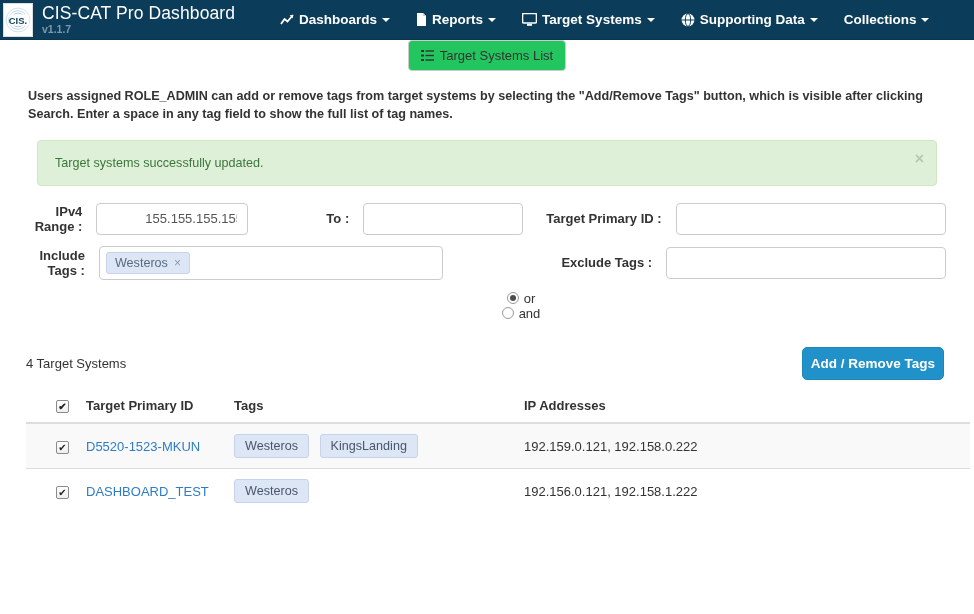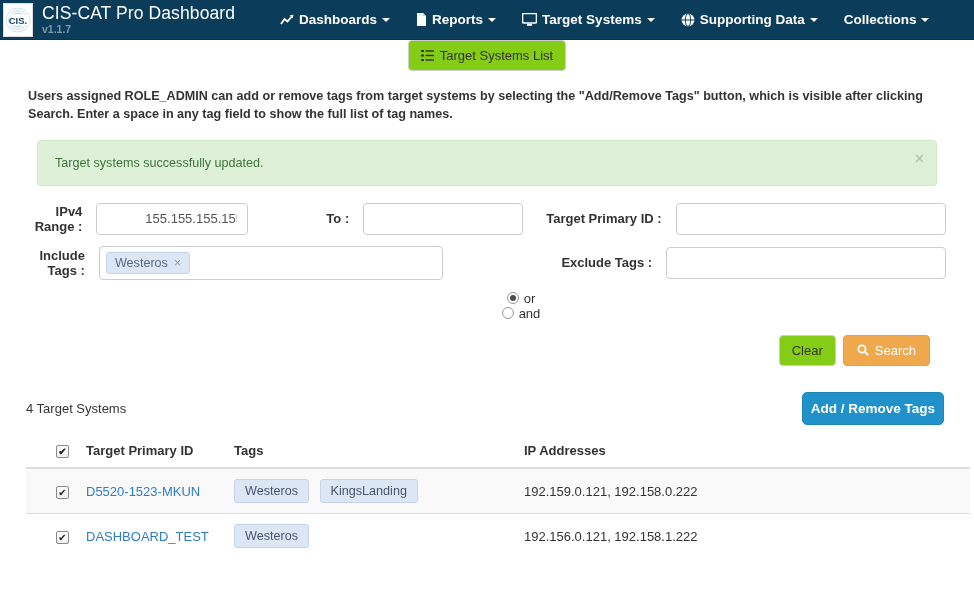--- a/index.html
+++ b/index.html
@@ -78,21 +78,21 @@
     display: inline-flex;
     align-items: center;
     justify-content: center;
     font-size: 13px;
     border-radius: 4px;
     cursor: pointer;
     border: 1px solid transparent;
     font-family: "Liberation Sans", sans-serif;
   }
   .btn-default {
-    background: #84cc16;
+    background: #22c55e;
     border: 1px solid #cccccc;
     color: #333333;
     padding: 7px 12px;
   }
 
   .intro {
     font-size: 12.6px;
     color: #333333;
     line-height: 1.42;
     margin: 0 14px 16px 14px;
@@ -410,34 +410,20 @@
       <label class="radio-opt">
         <span class="rb on"></span>
         <span>or</span>
       </label>
       <label class="radio-opt">
         <span class="rb"></span>
         <span>and</span>
       </label>
     </div>
 
-    <div class="btn-row">
-      <div class="btn btn-default">
-        <span>Clear</span>
-      </div>
-      <div class="btn btn-warning">
-        <span style="margin-right:6px;display:inline-flex;">
-          <svg width="12" height="12" viewBox="0 0 12 12">
-            <circle cx="5" cy="5" r="3.6" fill="none" stroke="#ffffff" stroke-width="1.7"></circle>
-            <line x1="7.8" y1="7.8" x2="11.2" y2="11.2" stroke="#ffffff" stroke-width="1.9"></line>
-          </svg>
-        </span>
-        <span>Search</span>
-      </div>
-    </div>
   </div>
 
   <div class="res-head">
     <div class="res-count">4 Target Systems</div>
     <div class="btn btn-info">
       <span>Add / Remove Tags</span>
     </div>
   </div>
 
   <table class="tbl">

